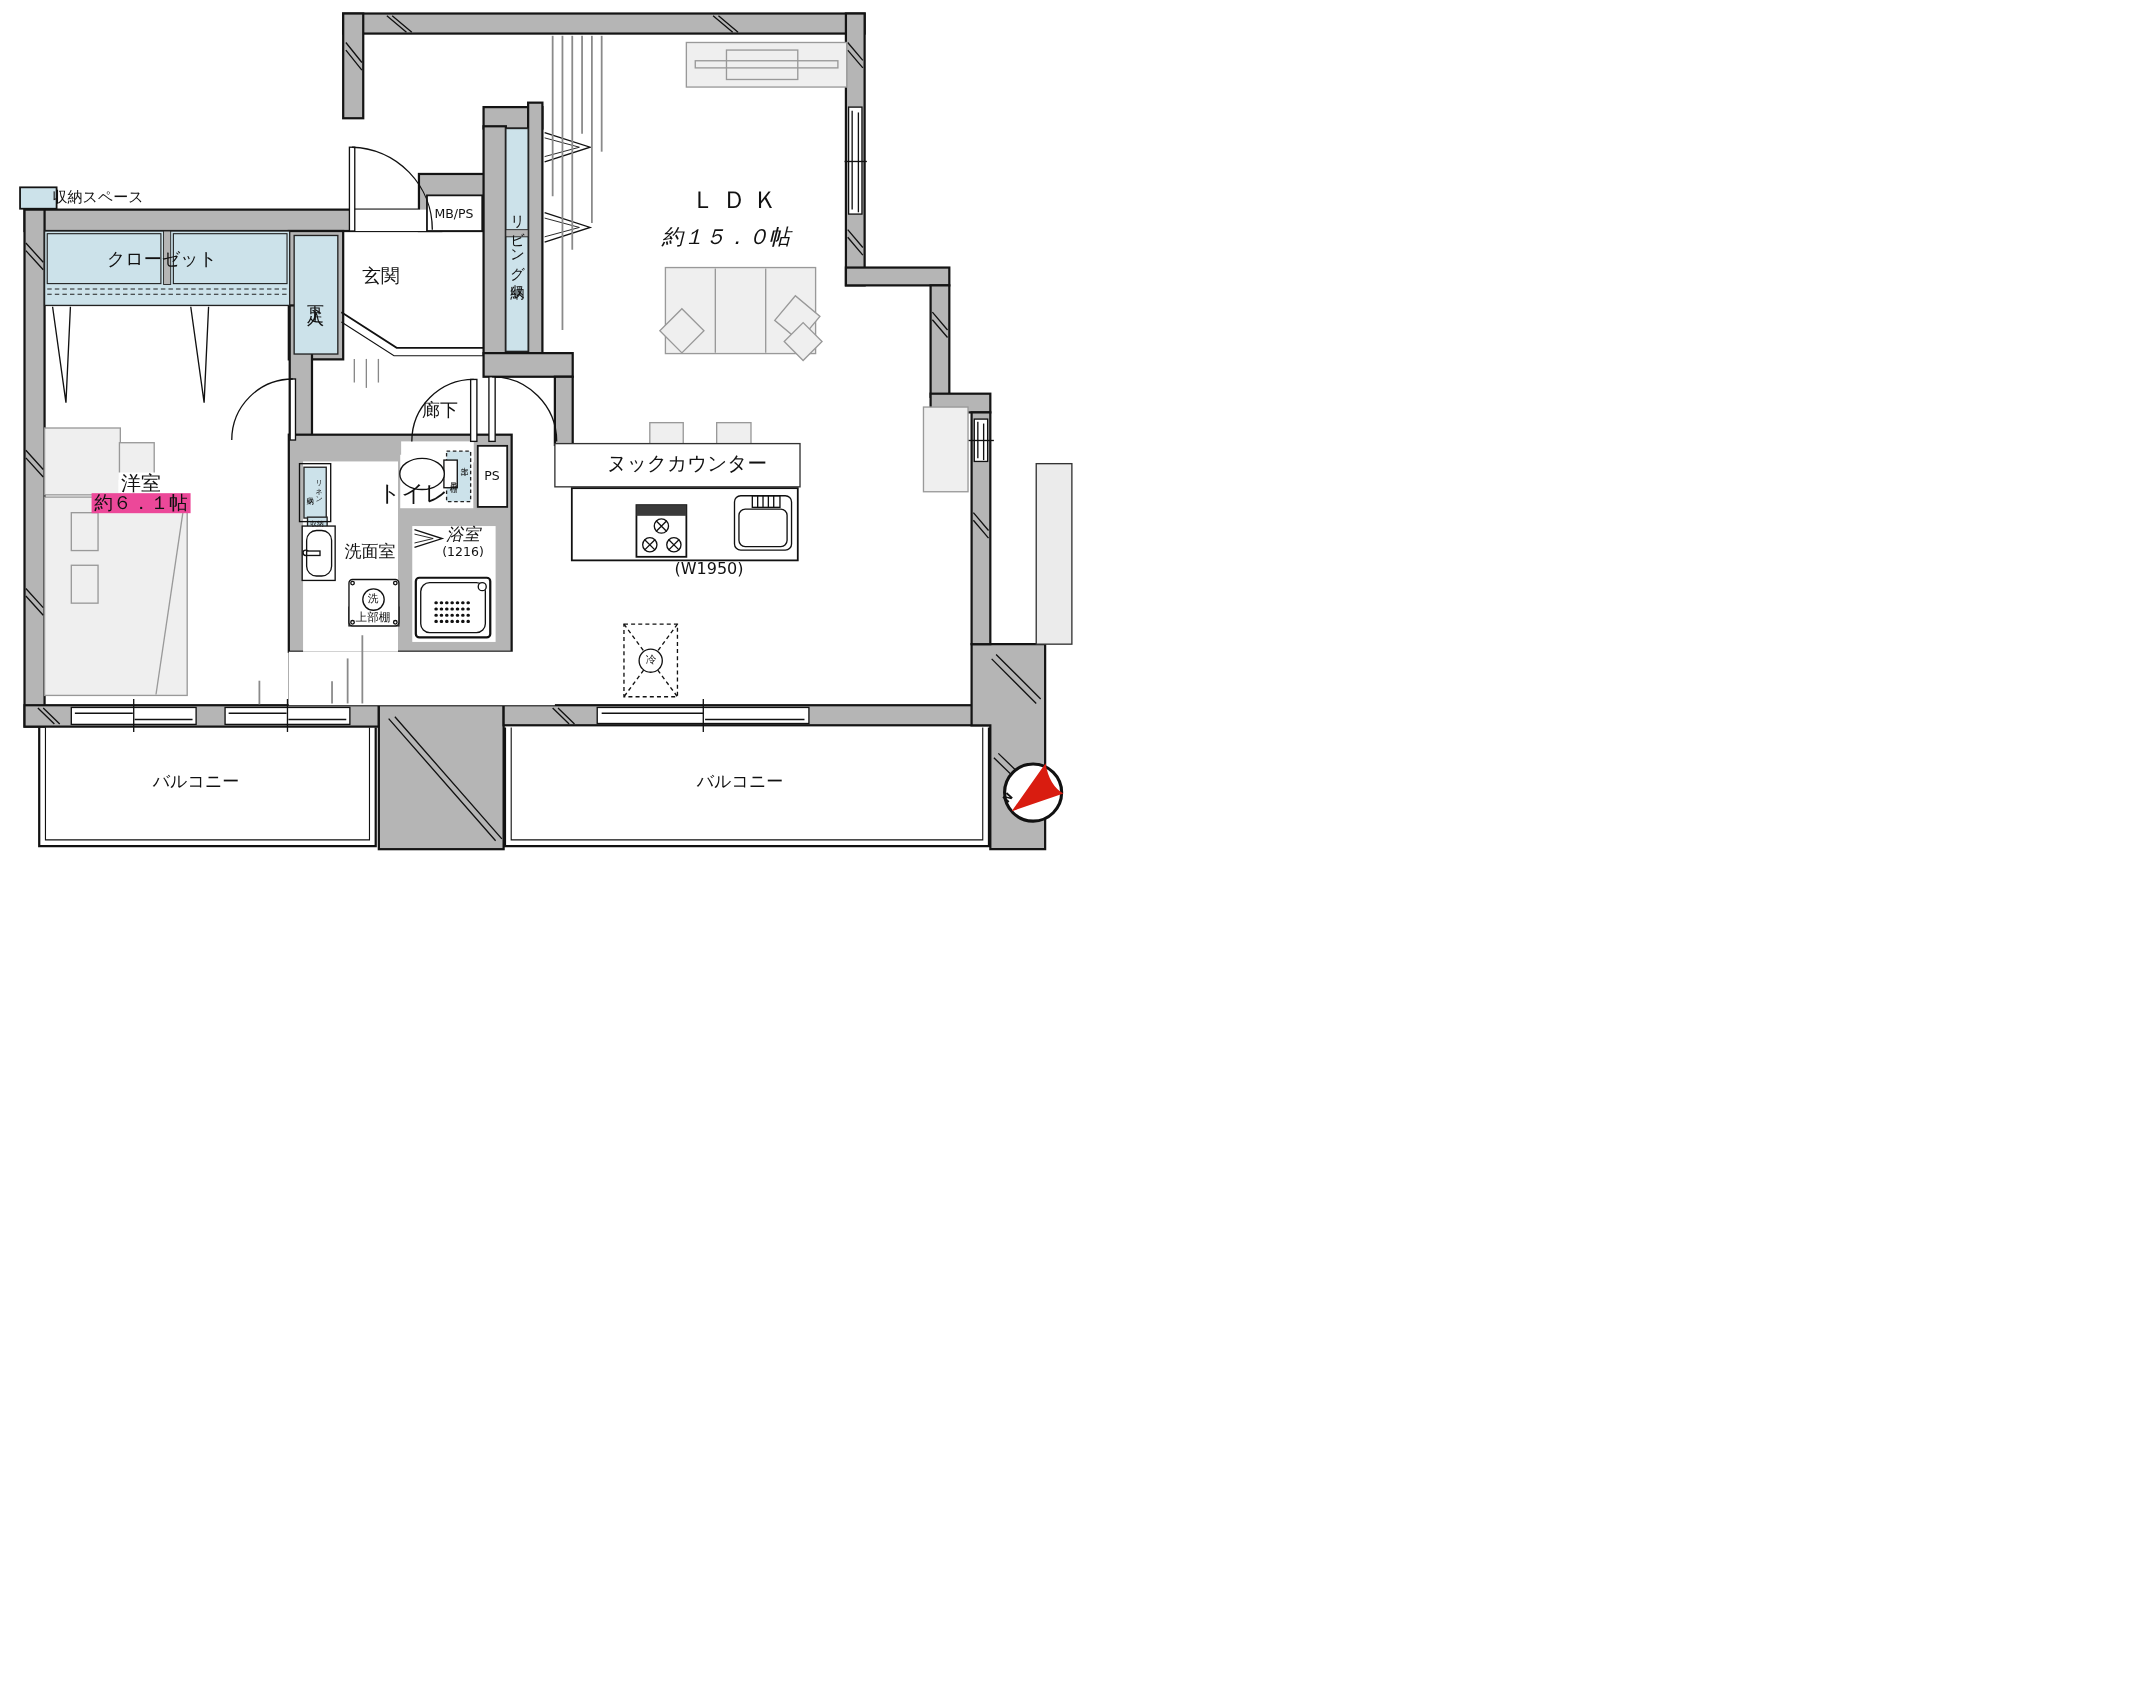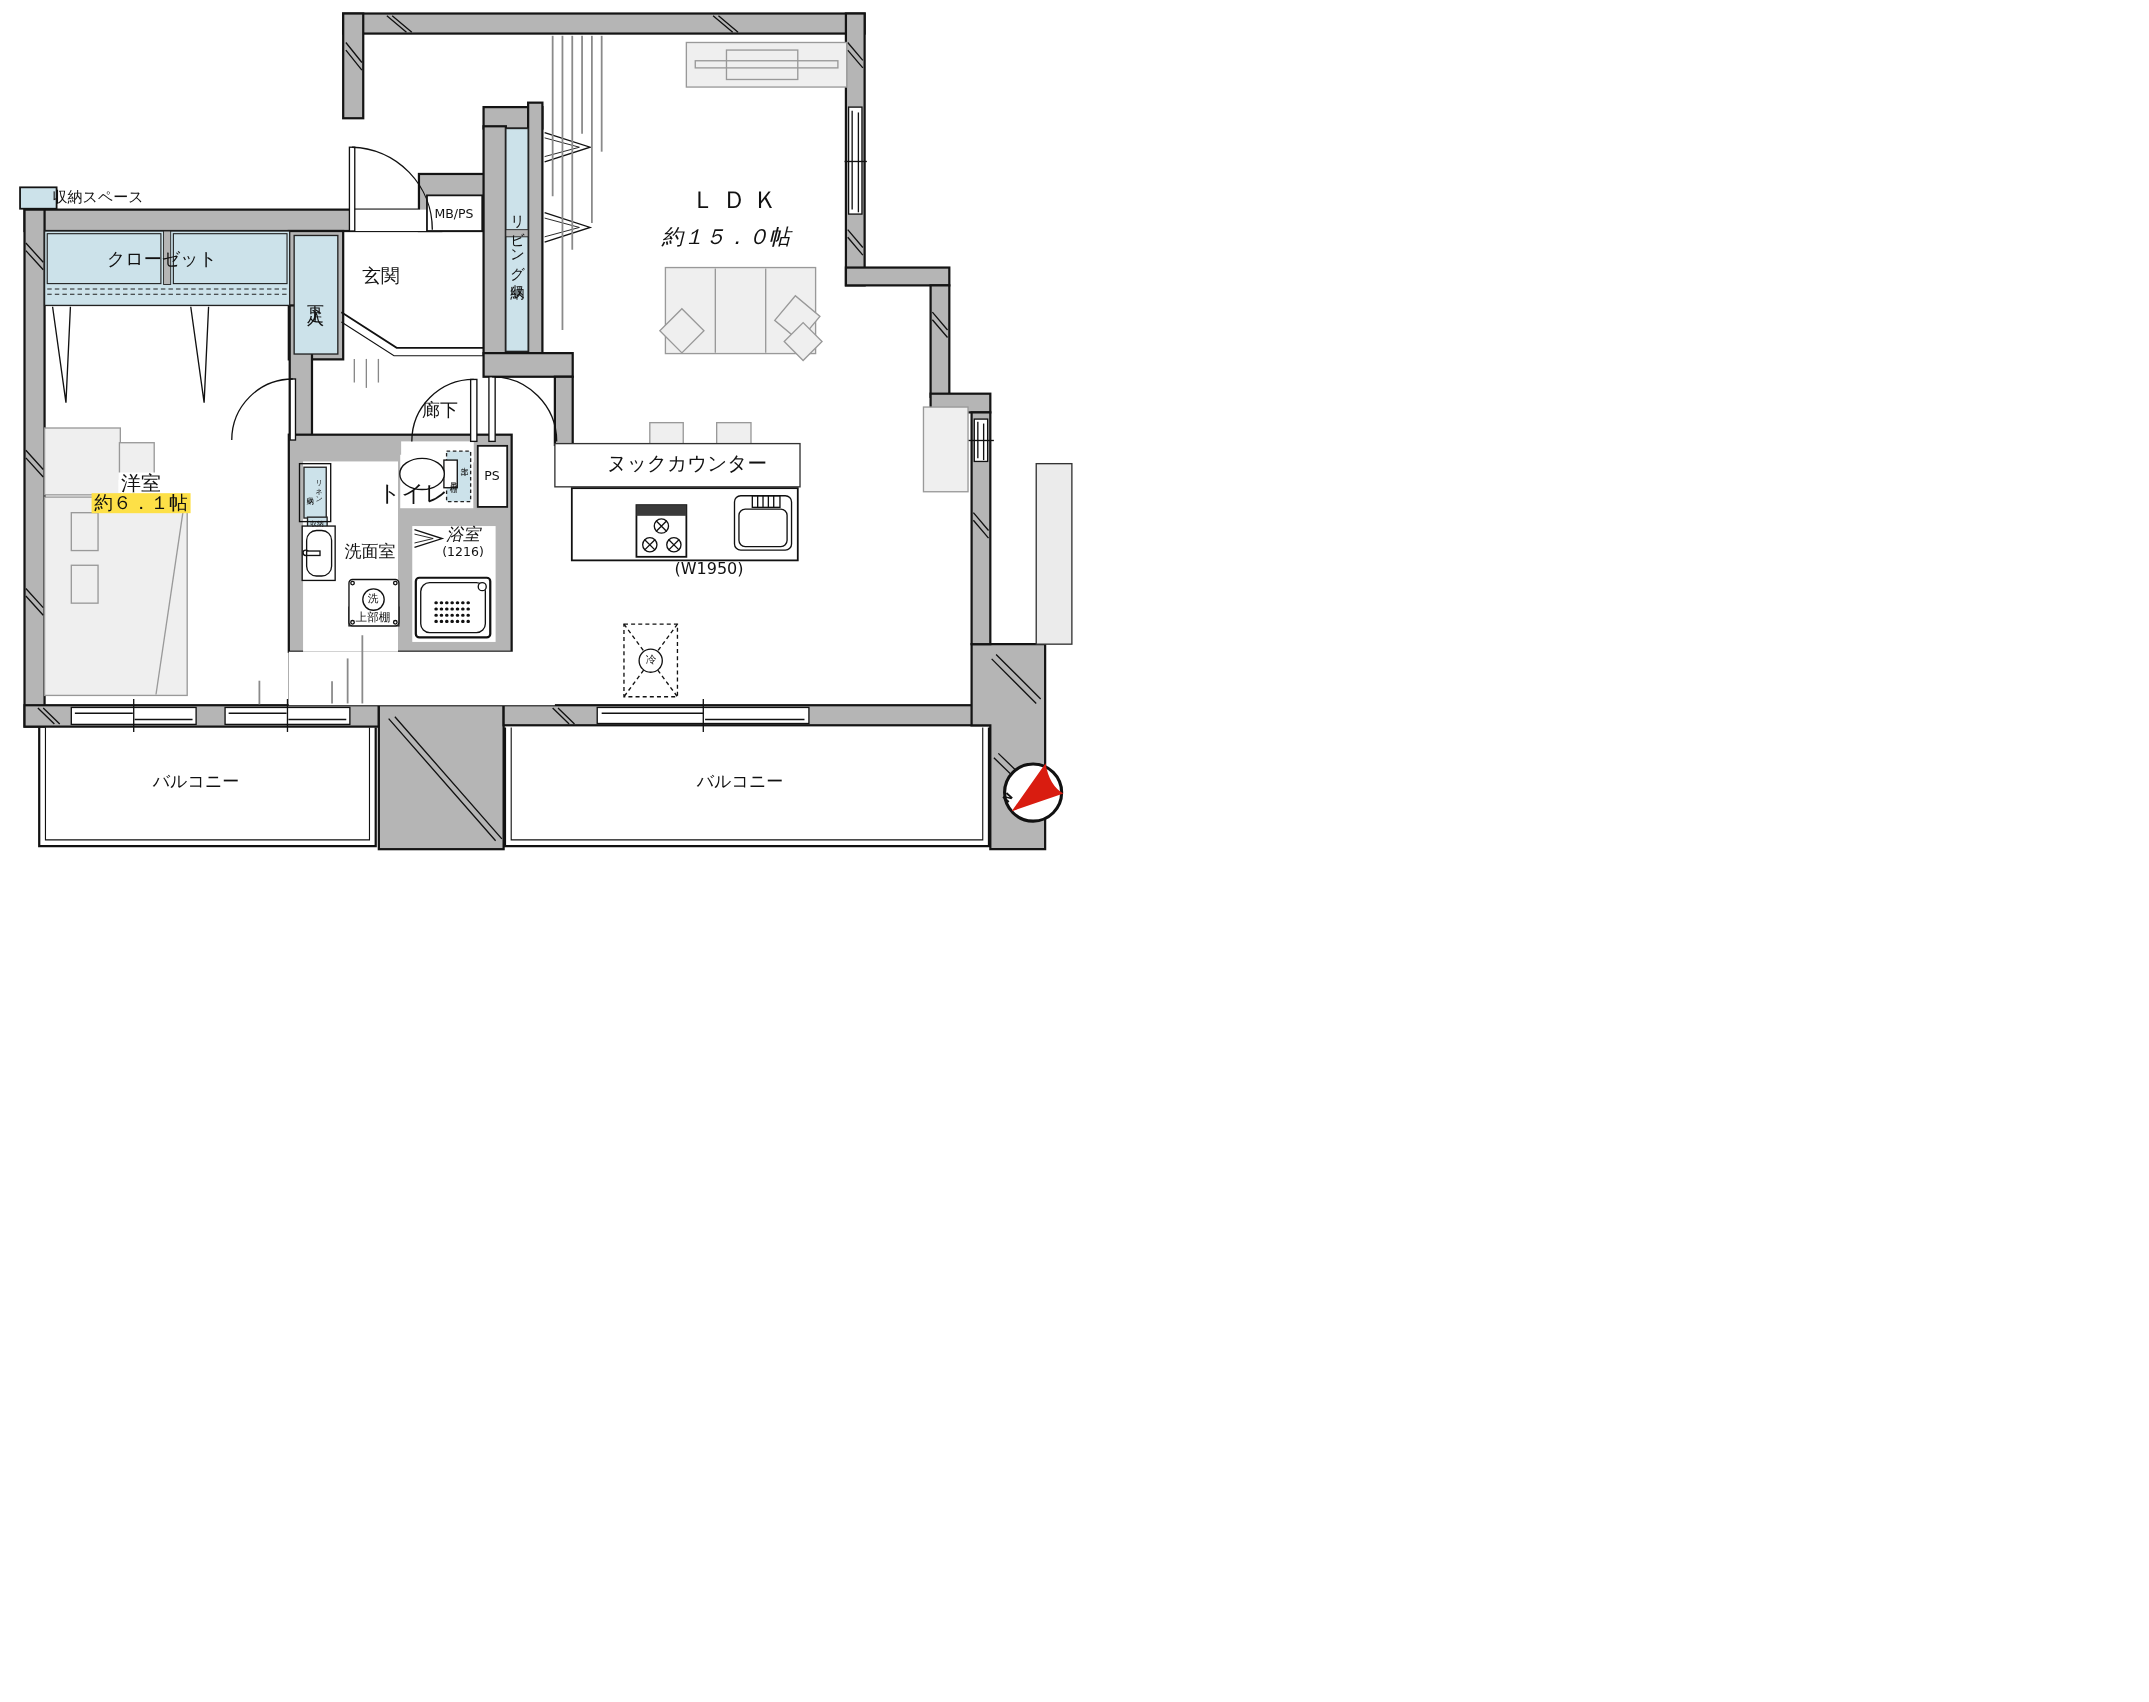--- a/index.html
+++ b/index.html
@@ -278,21 +278,21 @@
   <div class="lbl" style="left:726px;top:201px;font-size:24px;letter-spacing:7.1px;margin-left:12px;">ＬＤＫ</div>
   <div class="lbl" style="left:726px;top:237px;font-size:21.4px;font-style:italic;">約１５．０帖</div>
 
   <div class="lbl" style="left:407px;top:410px;font-size:18px;margin-left:33px;">廊下</div>
   <div class="lbl" style="left:413px;top:493px;font-size:23px;">トイレ</div>
   <div class="lbl vert" style="left:464px;top:462px;font-size:7.6px;">上部</div>
   <div class="lbl vert" style="left:453px;top:478px;font-size:7.6px;">吊戸棚</div>
   <div class="lbl" style="left:492px;top:476px;font-size:12.5px;">PS</div>
 
   <div class="lbl" style="left:141px;top:483px;font-size:20px;background:#fff;padding:0 2.7px;">洋室</div>
-  <div class="lbl" style="left:141px;top:503px;font-size:18.7px;background:#fde047;padding:0 2.7px;">約６．１帖</div>
+  <div class="lbl" style="left:141px;top:503px;font-size:18.7px;background:#ec4899;padding:0 2.7px;">約６．１帖</div>
 
   <div class="lbl vert" style="left:319px;top:487px;font-size:7.1px;">リネン</div>
   <div class="lbl vert" style="left:310px;top:492px;font-size:7.1px;">収納</div>
   <div class="lbl" style="left:317px;top:525px;font-size:6.7px;">収納</div>
 
   <div class="lbl" style="left:370px;top:552px;font-size:17px;">洗面室</div>
   <div class="lbl" style="left:463px;top:535px;font-size:17px;font-style:italic;">浴室</div>
   <div class="lbl" style="left:463px;top:552px;font-size:12.5px;">(1216)</div>
   <div class="lbl" style="left:373px;top:599px;font-size:10.7px;">洗</div>
   <div class="lbl" style="left:373px;top:617px;font-size:11.6px;">上部棚</div>

